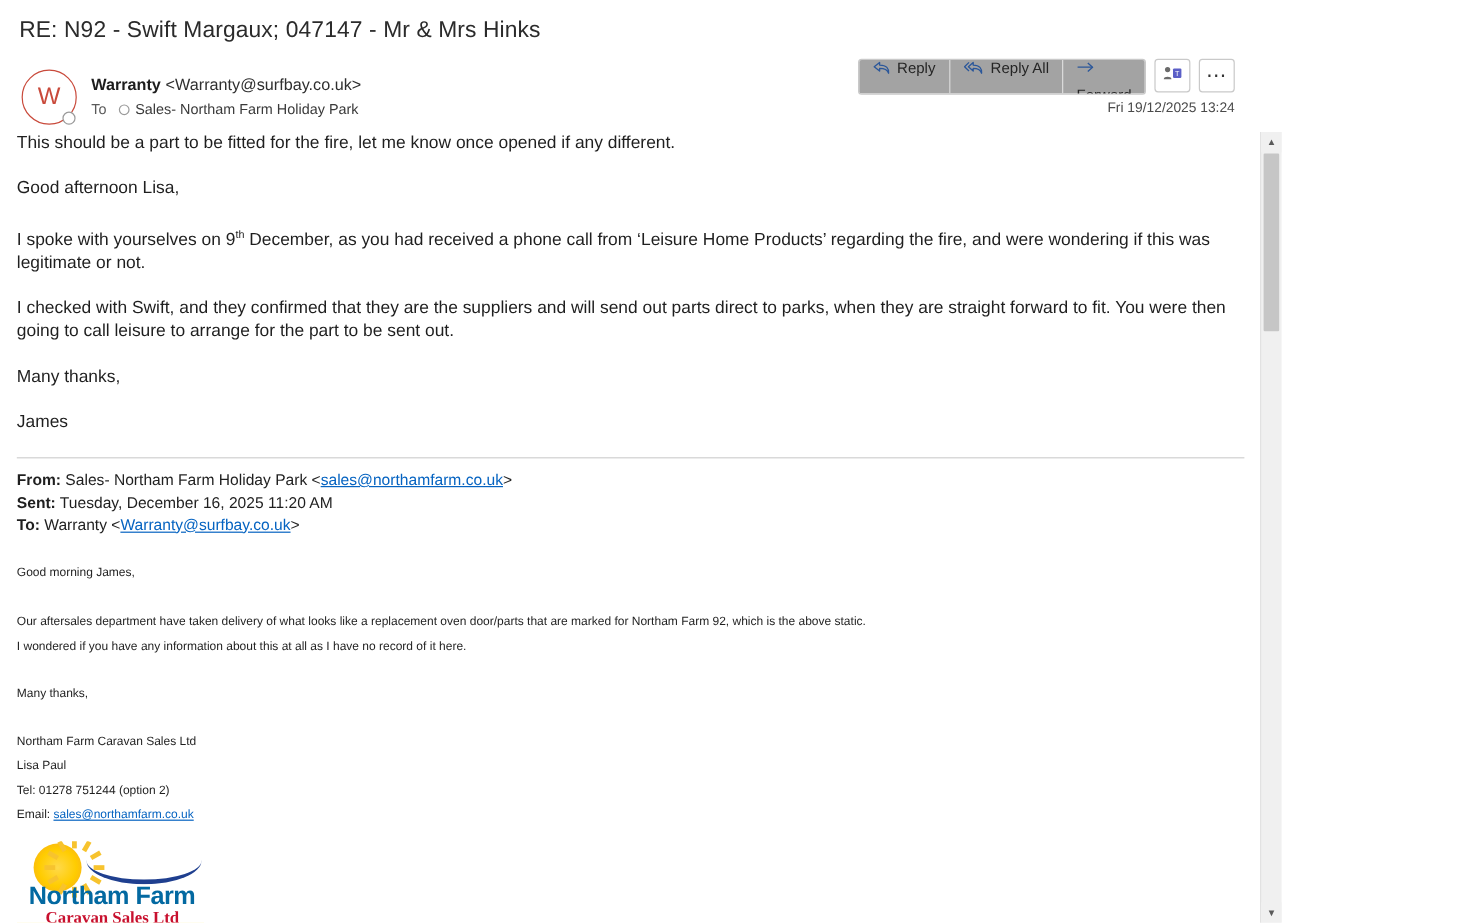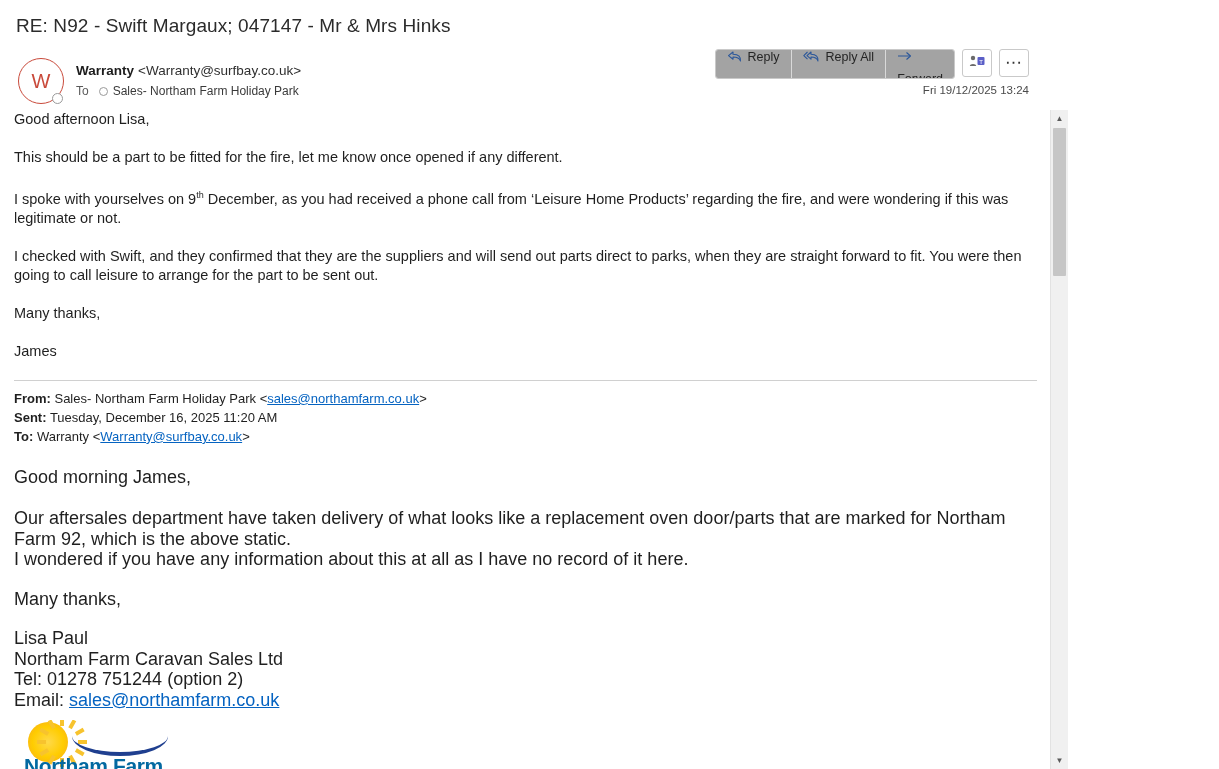--- a/index.html
+++ b/index.html
@@ -220,21 +220,21 @@
     line-height: 19px;
     color: #1f1f1f;
     margin: 0;
   }
   .hdr-label { font-weight: bold; }
   .link {
     color: #0563c1;
     text-decoration: underline;
   }
   .quoted {
-    font-size: 18px;
+    font-size: 10px;
     line-height: 20.5px;
     color: #1f1f1f;
     margin: 0;
   }
   .gap-large { height: 21px; }
   .gap-small { height: 19px; }
   
   .logo {
     position: relative;
     width: 156px;
@@ -367,22 +367,22 @@
   <div class="timestamp">Fri 19/12/2025 13:24</div>
 
   <div class="scrollbar">
     <div class="sb-arrow">▲</div>
     <div class="sb-thumb"></div>
     <div class="sb-arrow bottom">▼</div>
   </div>
 
   <div class="body-area">
 
+    <p class="para">This should be a part to be fitted for the fire, let me know once opened if any different.</p>
     <p class="para">Good afternoon Lisa,</p>
-    <p class="para">This should be a part to be fitted for the fire, let me know once opened if any different.</p>
     <p class="para"><span>I spoke with yourselves on 9</span><sup>th</sup><span> December, as you had received a phone call from ‘Leisure Home Products’ regarding the fire, and were wondering if this was legitimate or not.</span></p>
     <p class="para">I checked with Swift, and they confirmed that they are the suppliers and will send out parts direct to parks, when they are straight forward to fit. You were then going to call leisure to arrange for the part to be sent out.</p>
     <p class="para">Many thanks,</p>
     <p class="para">James</p>
 
     <hr class="divider">
 
     <p class="hdr-row">
       <span class="hdr-label">From:</span>
       <span>Sales- Northam Farm Holiday Park &lt;</span><a class="link" href="#">sales@northamfarm.co.uk</a><span>&gt;</span>
@@ -398,22 +398,22 @@
 
     <div class="gap-large"></div>
 
     <p class="quoted">Good morning James,</p>
     <div class="gap-large"></div>
     <p class="quoted">Our aftersales department have taken delivery of what looks like a replacement oven door/parts that are marked for Northam Farm 92, which is the above static.</p>
     <p class="quoted">I wondered if you have any information about this at all as I have no record of it here.</p>
     <div class="gap-small"></div>
     <p class="quoted">Many thanks,</p>
     <div class="gap-small"></div>
+    <p class="quoted">Northam Farm Caravan Sales Ltd</p>
     <p class="quoted">Lisa Paul</p>
-    <p class="quoted">Northam Farm Caravan Sales Ltd</p>
     <p class="quoted">Tel: 01278 751244 (option 2)</p>
     <p class="quoted"><span>Email: </span><a class="link" href="#">sales@northamfarm.co.uk</a></p>
 
     <div class="logo">
       <div class="logo-bar"></div>
       <div class="sun">
           <div class="sun-ray" style="transform: rotate(0deg);"></div>
           <div class="sun-ray" style="transform: rotate(30deg);"></div>
           <div class="sun-ray" style="transform: rotate(60deg);"></div>
           <div class="sun-ray" style="transform: rotate(90deg);"></div>

